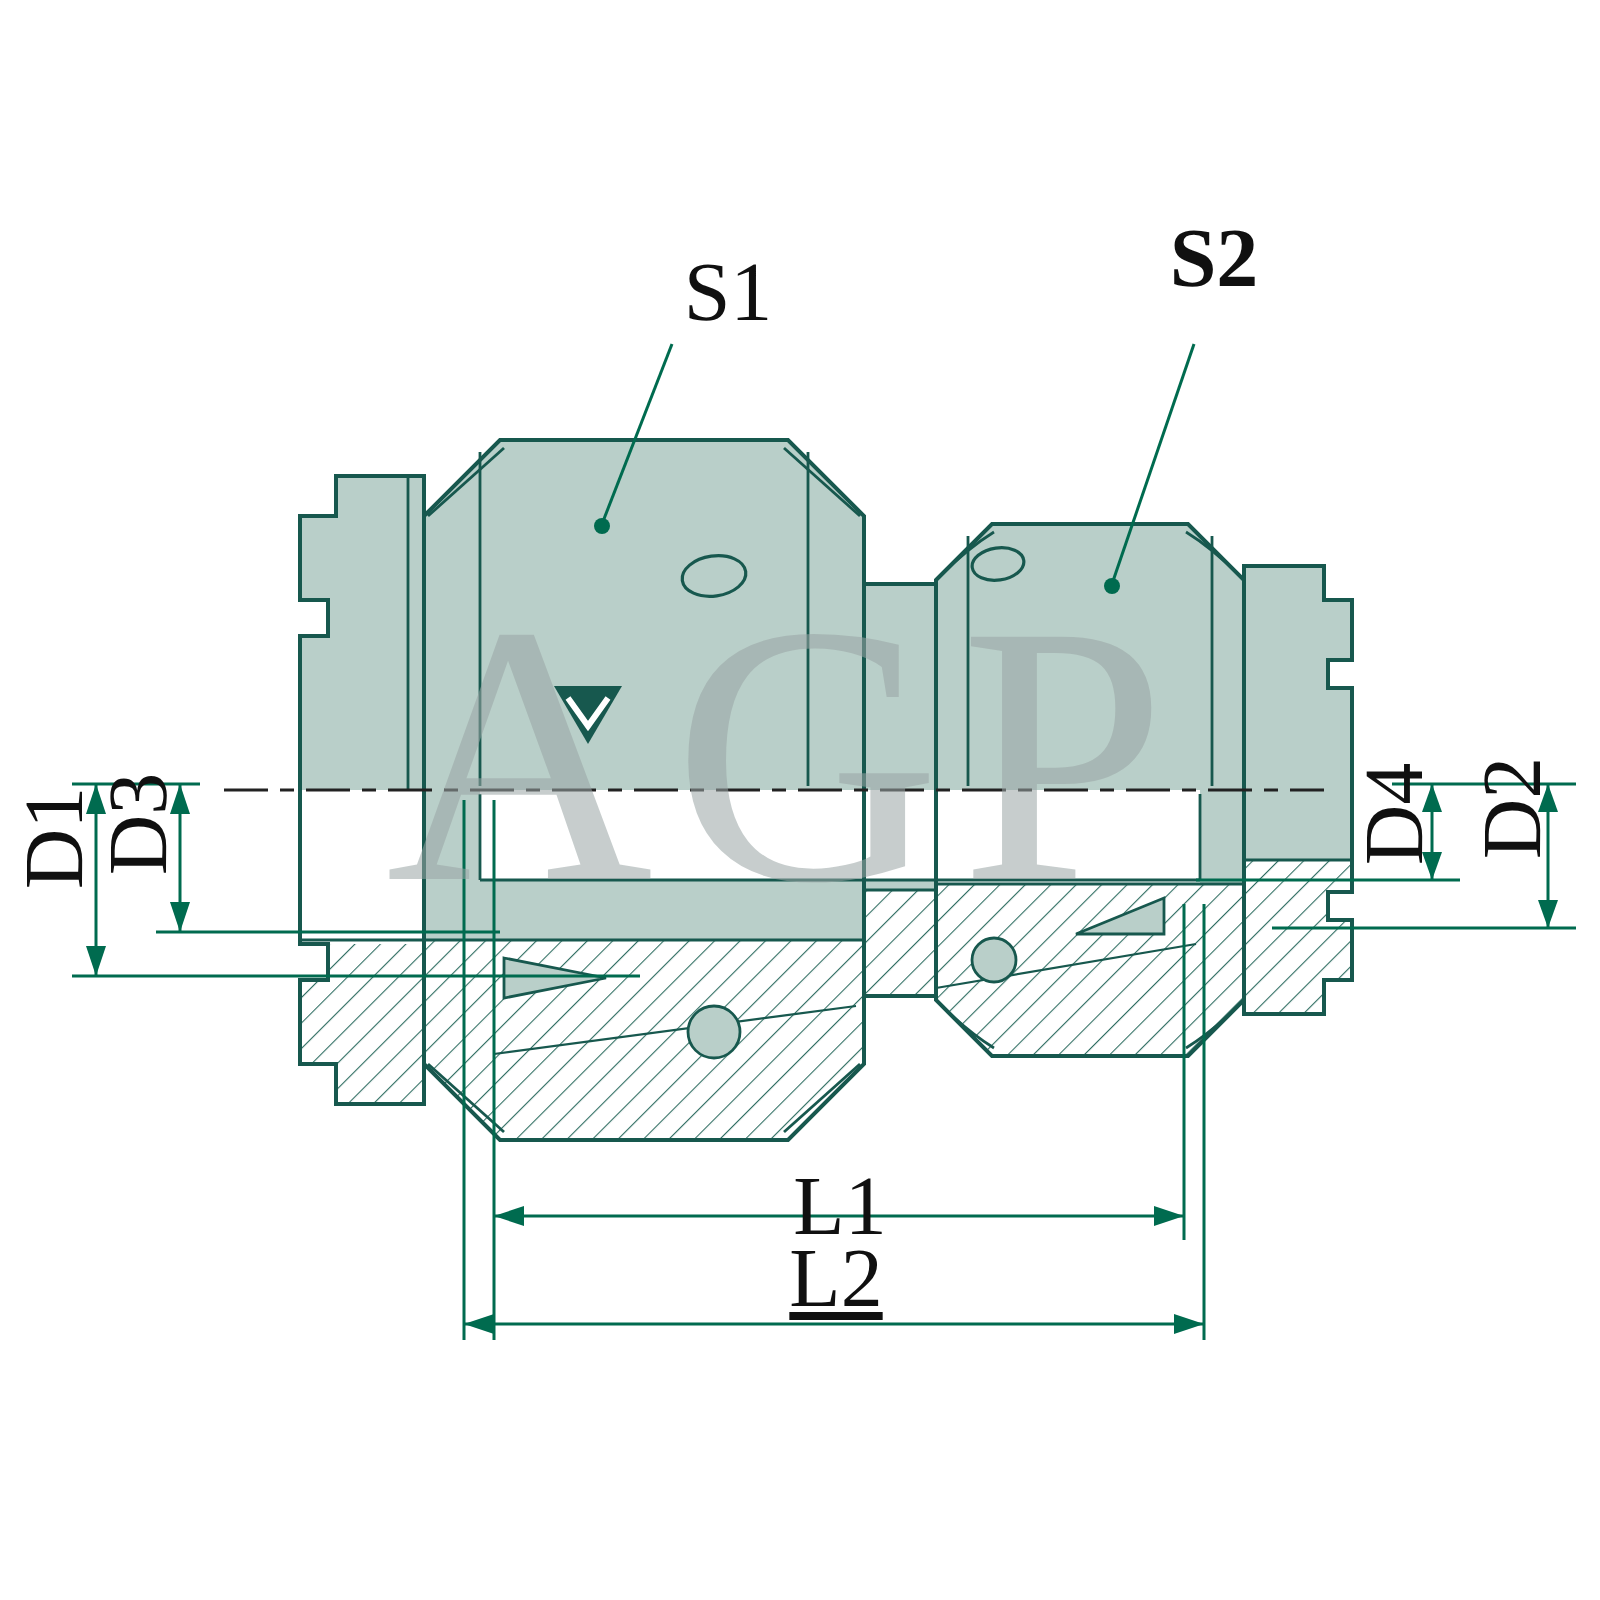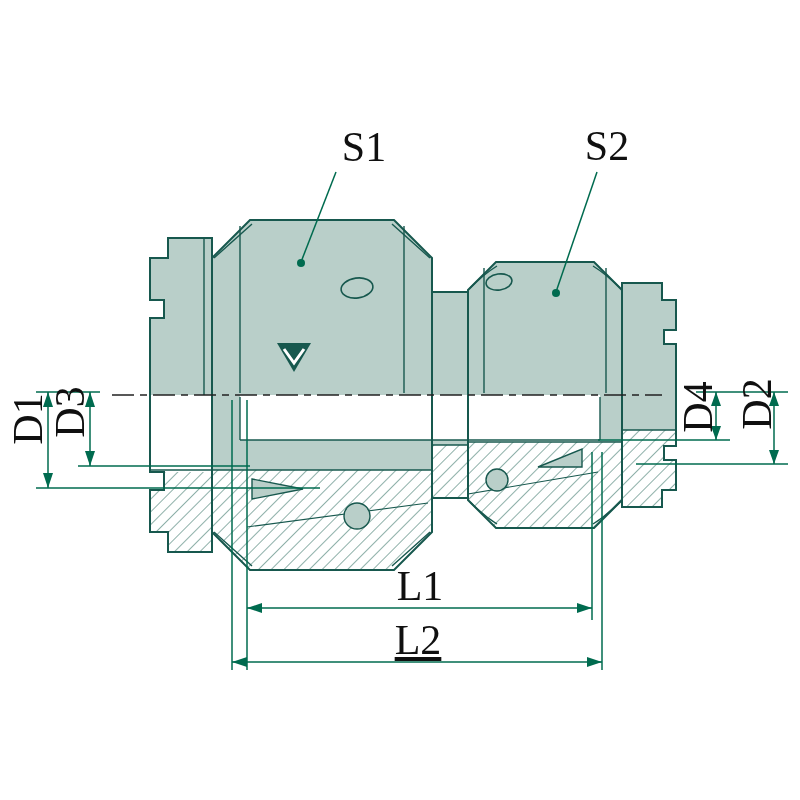--- a/index.html
+++ b/index.html
@@ -157,23 +157,24 @@
     <g>
       <path class="g" d="M336,172 L301,262"></path>
       <circle class="ga" cx="301" cy="263" r="4"></circle>
     </g>
     <g>
       <path class="g" d="M597,172 L556,292"></path>
       <circle class="ga" cx="556" cy="293" r="4"></circle>
     </g>
   </svg>
 
+  <div class="wm" style="left:393px;top:378px;">AGP</div>
 
   <div class="lbl" style="left:364px;top:147px;">S1</div>
-  <div class="lbl" style="left:607px;top:146px;">S2</div>
+  <div class="lbl" style="left:607px;top:130px;font-weight:bold;">S2</div>
   <div class="lbl rot" style="left:28px;top:419px;">D1</div>
   <div class="lbl rot" style="left:70px;top:412px;">D3</div>
   <div class="lbl rot" style="left:698px;top:407px;">D4</div>
   <div class="lbl rot" style="left:757px;top:404px;">D2</div>
-  <div class="lbl" style="left:420px;top:586px;text-align:right;">L1</div>
+  <div class="lbl" style="left:420px;top:604px;text-align:right;">L1</div>
   <div class="lbl" style="left:418px;top:640px;text-decoration:underline;">L2</div>
 
 </div>
 
 </body></html>

